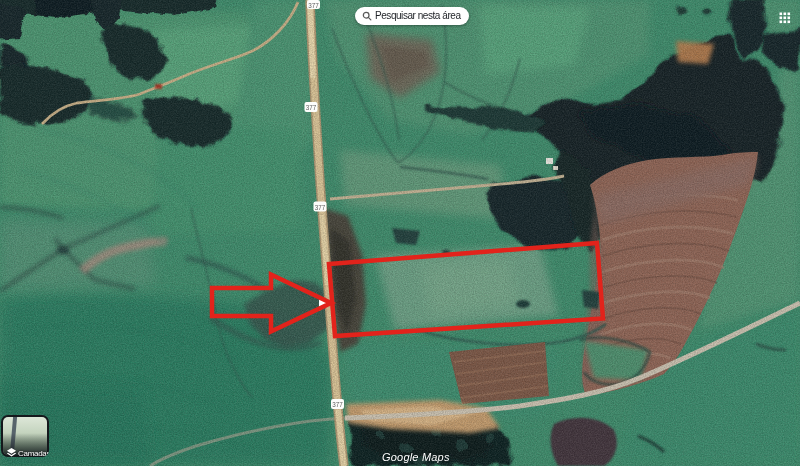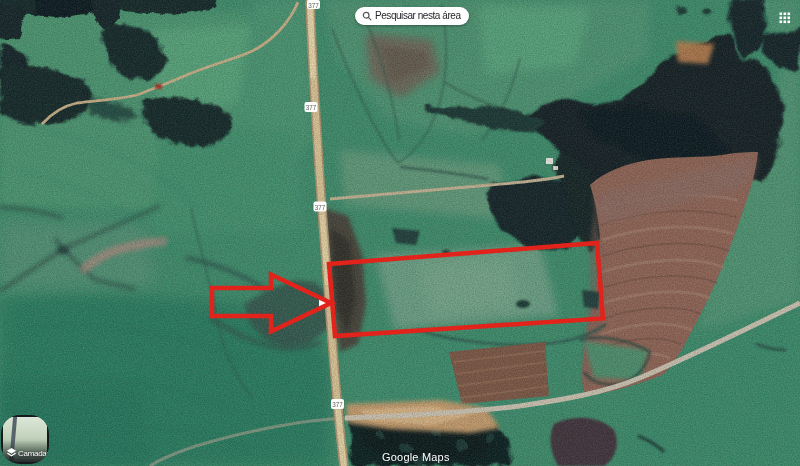--- a/index.html
+++ b/index.html
@@ -321,29 +321,29 @@
       <rect x="8.5" y="0.5" width="2.6" height="2.6"></rect>
       <rect x="0.5" y="4.5" width="2.6" height="2.6"></rect>
       <rect x="4.5" y="4.5" width="2.6" height="2.6"></rect>
       <rect x="8.5" y="4.5" width="2.6" height="2.6"></rect>
       <rect x="0.5" y="8.5" width="2.6" height="2.6"></rect>
       <rect x="4.5" y="8.5" width="2.6" height="2.6"></rect>
       <rect x="8.5" y="8.5" width="2.6" height="2.6"></rect>
     </g>
   </svg>
 
-<div class="ui" style="left:1px;top:415px;width:48px;height:49px;border-radius:19px;background:#15181c;padding:0;box-sizing:border-box;overflow:hidden;">
+<div class="ui" style="left:1px;top:415px;width:48px;height:42px;border-radius:7px;background:#15181c;padding:0;box-sizing:border-box;overflow:hidden;">
   <div style="position:absolute;left:2px;top:2px;right:2px;bottom:2px;border-radius:5px;overflow:hidden;background:linear-gradient(180deg,#dde7d8 0%,#c2d2bc 45%,#9db69c 75%,#7f9c86 100%);">
 
     <div style="position:absolute;left:8px;top:-2px;width:4px;height:52px;background:#57646b;transform:rotate(5deg);"></div>
 
     <div style="position:absolute;left:0;bottom:0;width:100%;height:22px;background:linear-gradient(180deg,rgba(14,18,22,0),rgba(14,18,22,0.82));"></div>
   </div>
 
   <svg style="position:absolute;left:5px;top:32px;" width="11" height="11" viewBox="0 0 12 12">
       <path d="M6 1 L11 4.2 L6 7.4 L1 4.2 Z" fill="#fff"></path>
       <path d="M2.2 6.4 L1 7.2 L6 10.4 L11 7.2 L9.8 6.4 L6 8.8 Z" fill="#fff"></path>
     </svg>
 
   <div style="position:absolute;left:17px;top:34px;font-size:8px;color:#fff;font-weight:400;letter-spacing:-0.3px;text-shadow:0 0 2px rgba(0,0,0,0.7);">Camadas</div>
 </div>
 
-<div class="ui" style="left:382px;top:451px;font-size:11px;color:#fff;text-shadow:0 0 3px rgba(0,0,0,0.45);letter-spacing:0.2px;">Google Maps</div>
+<div class="ui" style="left:382px;top:451px;font-size:11px;color:#fff;text-shadow:0 0 3px rgba(0,0,0,0.45);letter-spacing:0.2px;font-style:italic;">Google Maps</div>
 
 </body></html>

